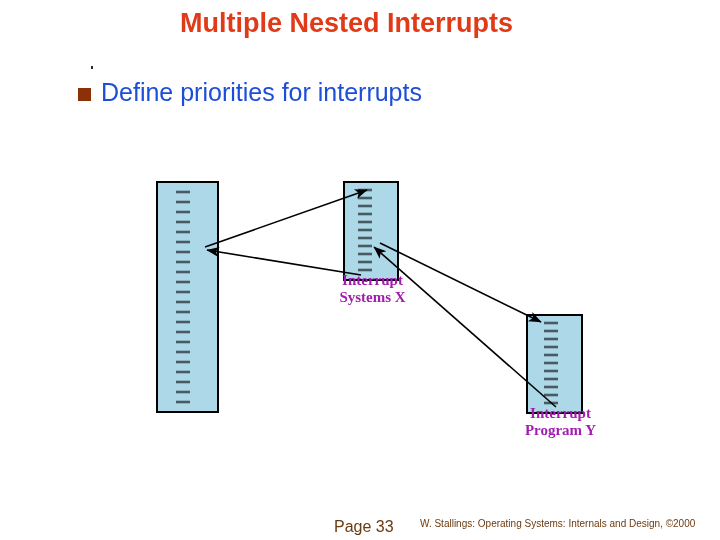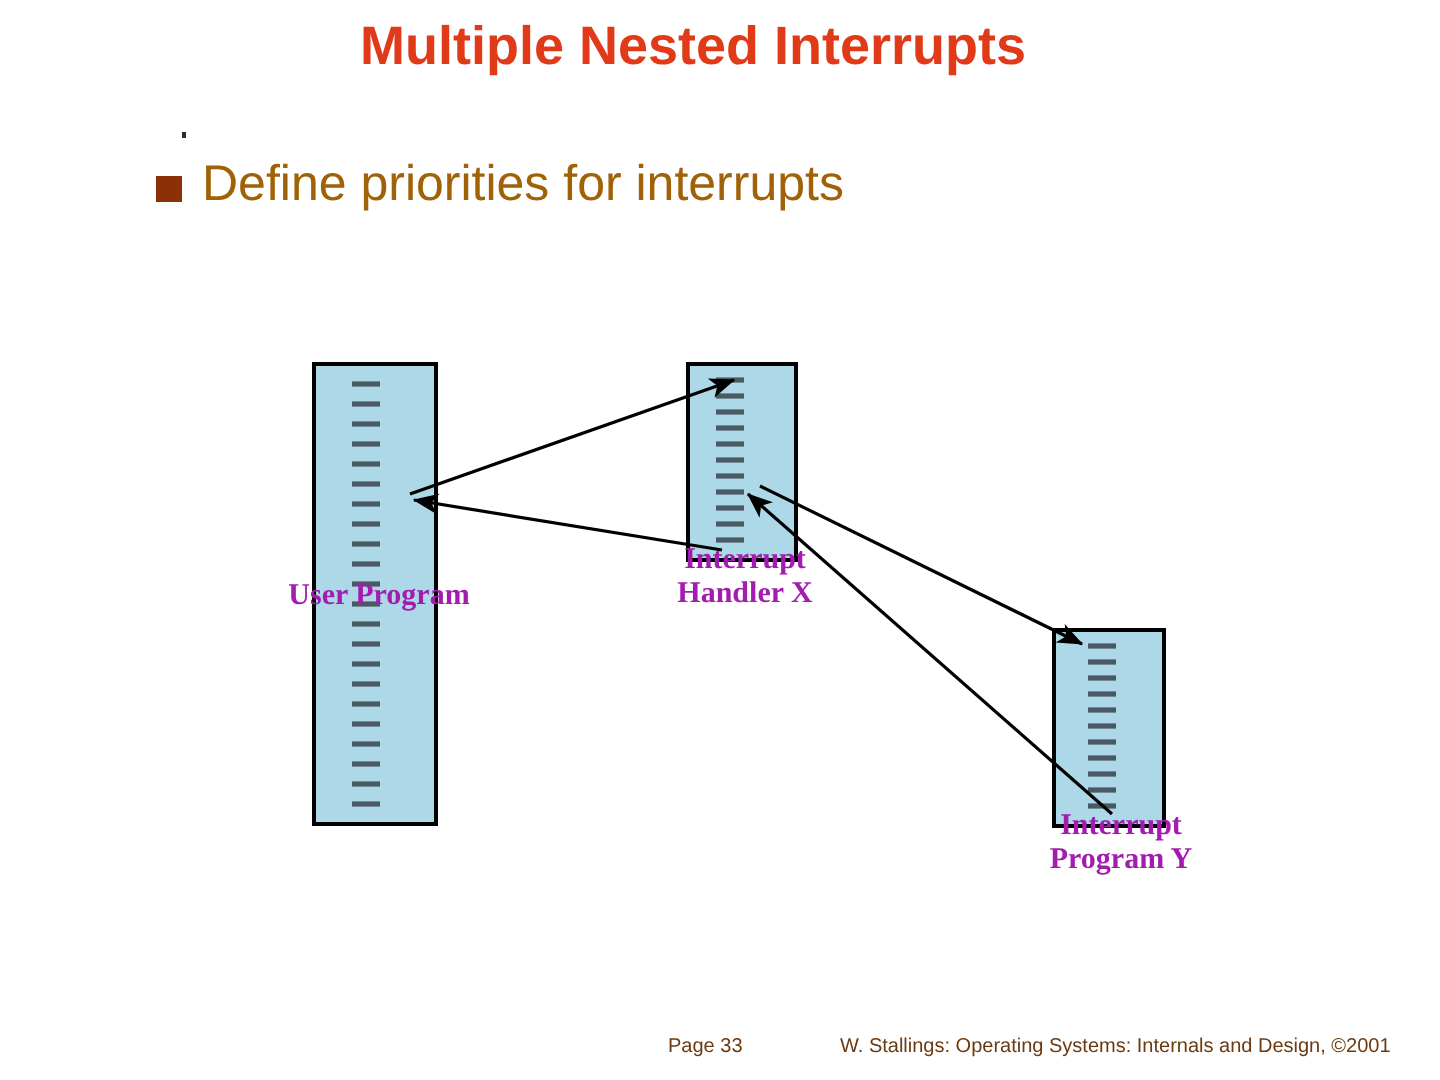--- a/index.html
+++ b/index.html
@@ -36,21 +36,21 @@
     position:absolute;left:78px;top:80px;
     display:flex;align-items:center;gap:10px;
   }
   .bullet-sq{
     width:13px;height:13px;background:#8C3008;
     display:inline-block;flex:none;
     margin-top:3px;
   }
   .bullet-text{
     font-family:"Liberation Sans", sans-serif;
-    font-size:25px;color:#a16207;white-space:nowrap;
+    font-size:25px;color:#1d4ed8;white-space:nowrap;
     line-height:1;
   }
 
   
   .figure{position:absolute;left:0;top:130px;width:720px;height:340px;}
   .fig-svg{position:absolute;left:0;top:0;}
 
   .boxlabel{
     position:absolute;
     font-family:"Liberation Serif", serif;
@@ -60,21 +60,21 @@
   }
   #label-user{left:137px;top:160px;width:105px;}
   #label-x{left:320px;top:142px;width:105px;}
   #label-y{left:503px;top:275px;width:115px;}
 
   
   .footer{position:absolute;left:0;top:518px;width:720px;height:18px;}
   .foot-page{
     position:absolute;left:334px;top:0;
     font-family:"Liberation Sans", sans-serif;
-    font-size:10px;color:#6B3A10;white-space:nowrap;
+    font-size:16px;color:#6B3A10;white-space:nowrap;
   }
   .foot-credit{
     position:absolute;left:420px;top:0;
     font-family:"Liberation Sans", sans-serif;
     font-size:10px;color:#6B3A10;white-space:nowrap;
   }
 </style>
 </head>
 <body>
 
@@ -161,34 +161,31 @@
       </g>
 
       <g fill="none" stroke="#000" stroke-width="1.6">
         <line x1="205" y1="117" x2="367" y2="60" marker-end="url(#ah)"></line>
         <line x1="361" y1="145" x2="207" y2="120" marker-end="url(#ah)"></line>
         <line x1="380" y1="113" x2="541" y2="192" marker-end="url(#ah)"></line>
         <line x1="556" y1="277" x2="374" y2="117" marker-end="url(#ah)"></line>
       </g>
     </svg>
 
-    <div class="boxlabel" id="label-user">
-      <span>User Program</span>
-    </div>
 
     <div class="boxlabel" id="label-x">
       <span>Interrupt</span><br>
-      <span>Handler X</span>
+      <span>Systems X</span>
     </div>
 
     <div class="boxlabel" id="label-y">
       <span>Interrupt</span><br>
       <span>Program Y</span>
     </div>
 
   </div>
 
   <div class="footer">
     <div class="foot-page">Page 33</div>
-    <div class="foot-credit">W. Stallings: Operating Systems: Internals and Design, ©2001</div>
+    <div class="foot-credit">W. Stallings: Operating Systems: Internals and Design, ©2000</div>
   </div>
 
 </div>
 
 </body></html>

